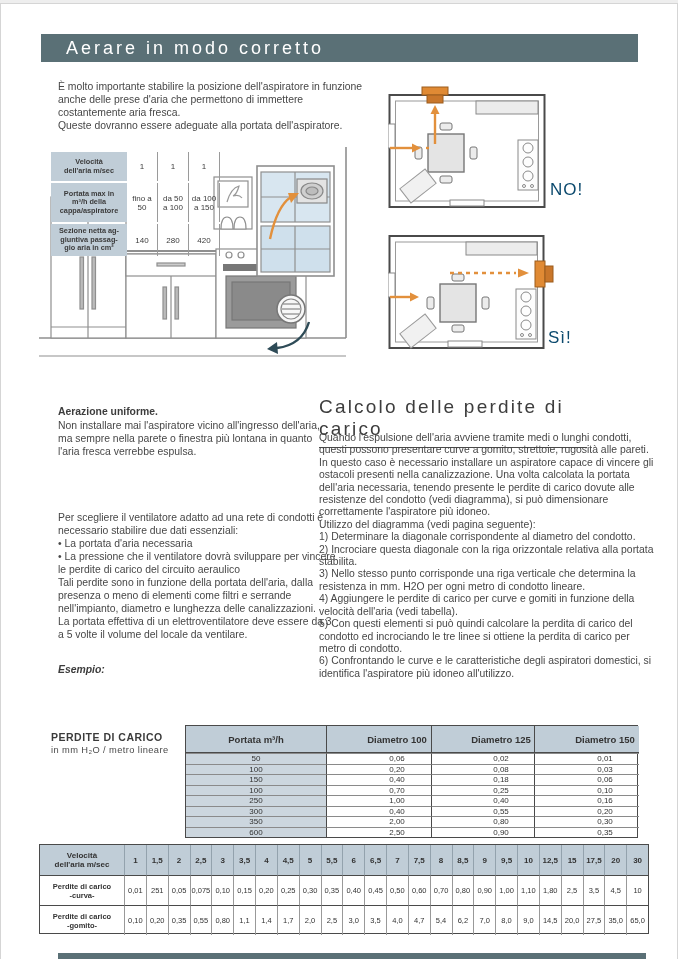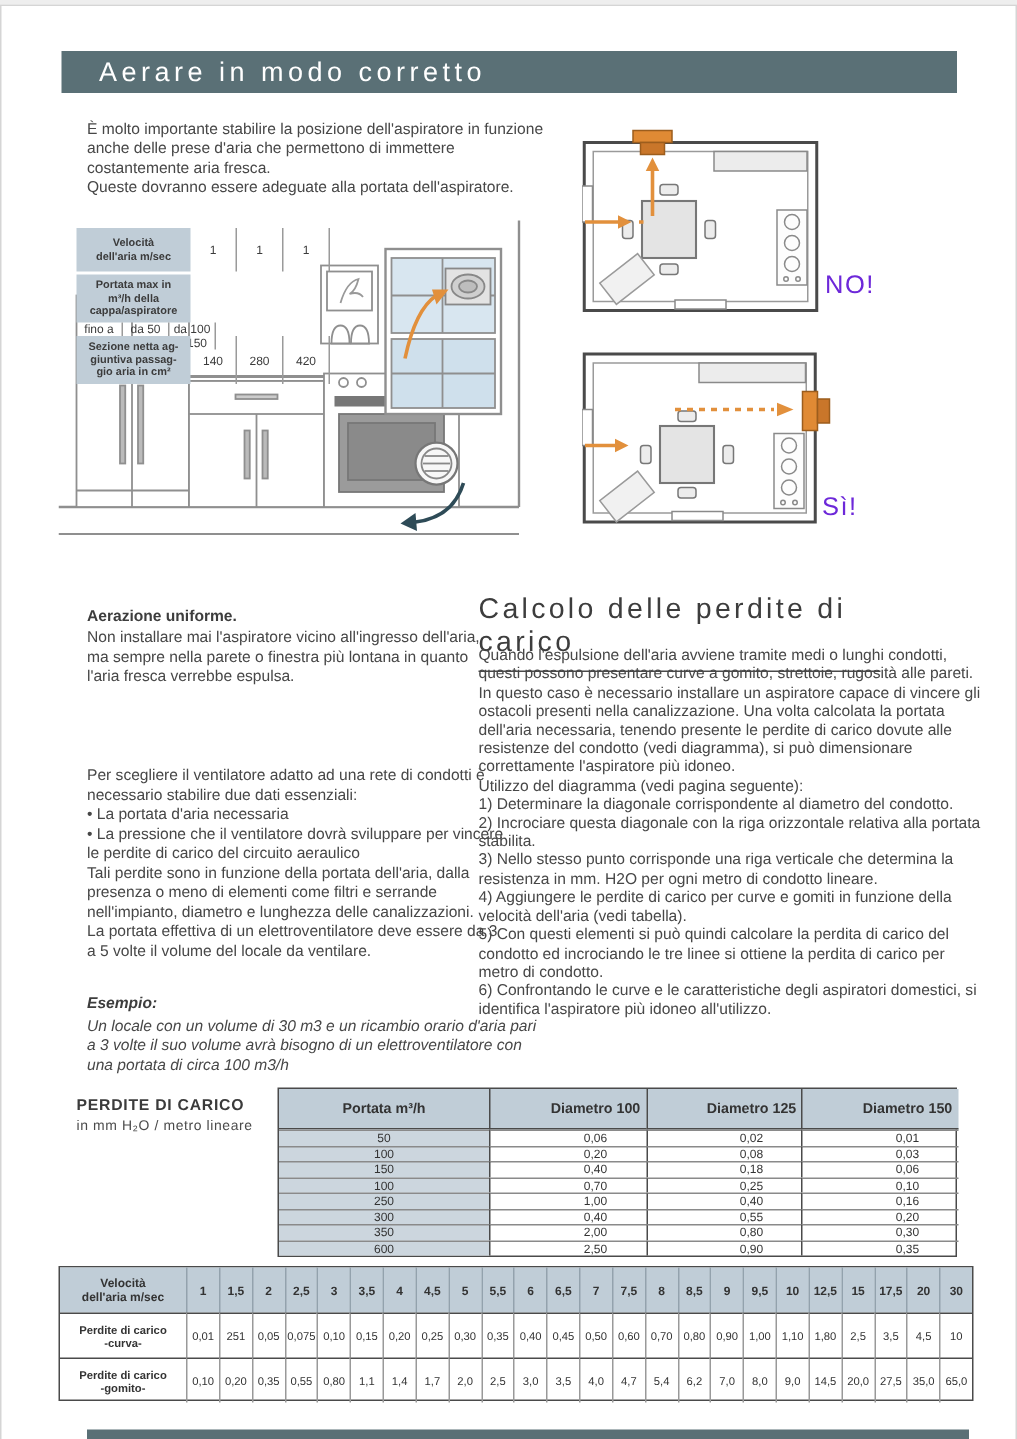--- a/index.html
+++ b/index.html
@@ -42,27 +42,27 @@
   .fig-left{left:38px;top:138px;width:315px;height:230px;}
   .spec-table{left:12px;top:10px;width:170px;}
   .spec-row{display:flex;margin-bottom:2px;}
   .spec-label{width:76px;background:var(--table-header);color:#3b3b3b;font-size:7.3px;font-weight:bold;
               text-align:center;display:flex;align-items:center;justify-content:center;
               white-space:pre-line;line-height:8.5px;padding:3px 1px;}
   .spec-vals{display:flex;flex:1;}
   .spec-val{width:31px;border-right:1px solid #9a9a9a;font-size:8px;display:flex;align-items:center;
             justify-content:center;text-align:center;white-space:pre-line;line-height:9px;color:#3b3b3b;}
   .spec-row:nth-child(1){height:29px;}
-  .spec-row:nth-child(2){height:39px;flex-direction:column;}
+  .spec-row:nth-child(2){height:39px;}
   .spec-row:nth-child(3){height:32px;}
 
   
   .plan-no{left:387px;top:82px;}
   .plan-yes{left:387px;top:227px;}
-  .plan-label{font-size:17px;letter-spacing:1px;color:#6d28d9;font-weight:500;}
+  .plan-label{font-size:17px;letter-spacing:1px;color:#0c4a6e;font-weight:500;}
   .no-label{left:549px;top:176px;}
   .yes-label{left:547px;top:324px;}
 
   
   .perdite-caption-title{left:50px;top:727px;font-size:10.5px;font-weight:bold;letter-spacing:.5px;color:#3b3b3b;}
   .perdite-caption-sub{left:50px;top:741px;font-size:9.3px;letter-spacing:.4px;color:#4a4a4a;}
   .perdite-table{left:184px;top:721px;width:453px;height:113px;border:1.6px solid #4a4a4a;
                  display:grid;grid-template-columns:140px 105px 103px 105px;
                  grid-template-rows:27px repeat(8,1fr);}
   .perdite-table .hcell{background:var(--table-header);font-size:9.5px;font-weight:bold;color:#333;
@@ -294,21 +294,20 @@
 
   <div class="abs aer-title">Aerazione uniforme.</div>
   <div class="abs body-text aer-body">Non installare mai l'aspiratore vicino all'ingresso dell'aria, ma sempre nella parete o finestra più lontana in quanto l'aria fresca verrebbe espulsa.</div>
 
   <div class="abs body-text scelta-body">Per scegliere il ventilatore adatto ad una rete di condotti è necessario stabilire due dati essenziali:
 • La portata d'aria necessaria
 • La pressione che il ventilatore dovrà sviluppare per vincere le perdite di carico del circuito aeraulico
 Tali perdite sono in funzione della portata dell'aria, dalla presenza o meno di elementi come filtri e serrande nell'impianto, diametro e lunghezza delle canalizzazioni.
 La portata effettiva di un elettroventilatore deve essere da 3 a 5 volte il volume del locale da ventilare.</div>
   <div class="abs esempio-title">Esempio:</div>
-  <div class="abs body-text esempio-body">Un locale con un volume di 30 m3 e un ricambio orario d'aria pari a 3 volte il suo volume avrà bisogno di un elettroventilatore con una portata di circa 100 m3/h</div>
 
   <h2 class="abs section-title t-calcolo">Calcolo delle perdite di carico</h2>
   <div class="abs body-text calcolo-body">Quando l'espulsione dell'aria avviene tramite medi o lunghi condotti, questi possono presentare curve a gomito, strettoie, rugosità alle pareti. In questo caso è necessario installare un aspiratore capace di vincere gli ostacoli presenti nella canalizzazione. Una volta calcolata la portata dell'aria necessaria, tenendo presente le perdite di carico dovute alle resistenze del condotto (vedi diagramma), si può dimensionare correttamente l'aspiratore più idoneo.
 Utilizzo del diagramma (vedi pagina seguente):
 1)  Determinare la diagonale corrispondente al diametro del condotto.
 2)  Incrociare questa diagonale con la riga orizzontale relativa alla portata stabilita.
 3)  Nello stesso punto corrisponde una riga verticale che determina la resistenza in mm. H2O per ogni metro di condotto lineare.
 4)  Aggiungere le perdite di carico per curve e gomiti in funzione della velocità dell'aria (vedi tabella).
 5)  Con questi elementi si può quindi calcolare la perdita di carico del condotto ed incrociando le tre linee si ottiene la perdita di carico per metro di condotto.
 6)  Confrontando le curve e le caratteristiche degli aspiratori domestici, si identifica l'aspiratore più idoneo all'utilizzo.</div>

